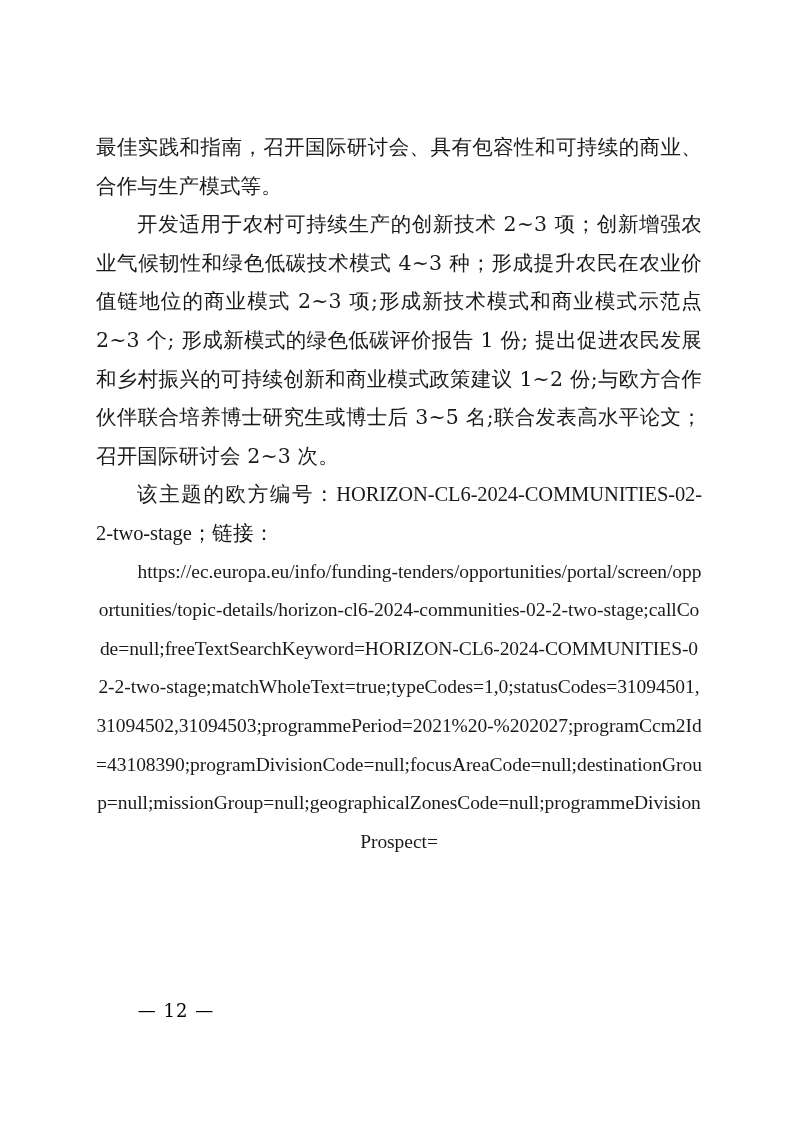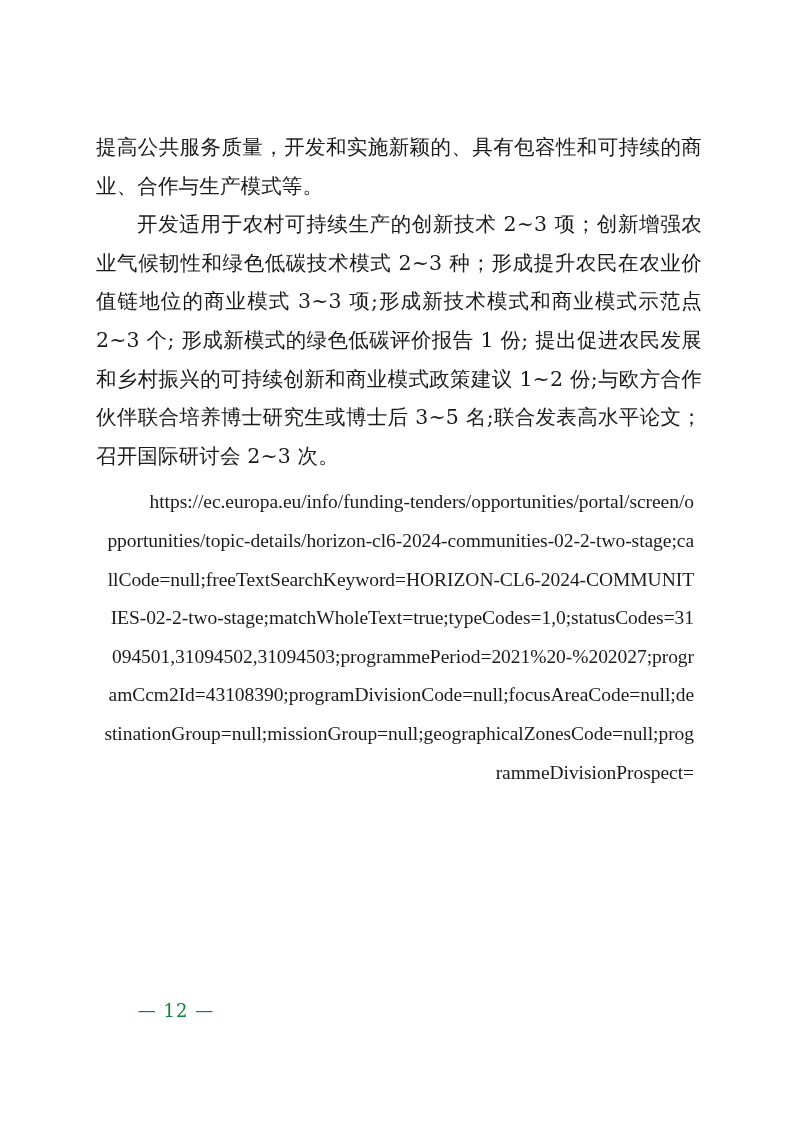--- a/index.html
+++ b/index.html
@@ -40,59 +40,60 @@
   .para.indent {
     text-indent: 2em;
   }
 
   
   .urlpara {
     font-family: "Liberation Serif", "DejaVu Serif", serif;
     font-size: 19.5px;
     line-height: 38.6px;
     color: #1a1a1a;
-    margin: 8px;
+    margin: 0;
     text-indent: 2.1em;
-    text-align: right;
+    text-align: center;
     word-break: break-all;
     overflow-wrap: anywhere;
     letter-spacing: -0.05px;
   }
 
   
   .latin {
     font-family: "Liberation Serif", "DejaVu Serif", serif;
     letter-spacing: -0.1px;
   }
 
   .footer {
     position: absolute;
     left: 96px;
     top: 1000px;
     width: 160px;
     text-align: center;
     font-family: "DejaVu Serif", "Liberation Serif", serif;
     font-size: 18px;
-    color: #15803d;
+    color: #000000;
     letter-spacing: 1px;
   }
 </style>
 </head>
 <body>
 
 <div class="page">
 
   <div class="content">
 
-    <p class="para">提高公共服务质量，开发和实施新颖的、具有包容性和可持续的商业、合作与生产模式等。</p>
+    <p class="para">最佳实践和指南，召开国际研讨会、具有包容性和可持续的商业、合作与生产模式等。</p>
 
 
 
-    <p class="para indent">开发适用于农村可持续生产的创新技术 2~3 项；创新增强农业气候韧性和绿色低碳技术模式 2~3 种；形成提升农民在农业价值链地位的商业模式 3~3 项;形成新技术模式和商业模式示范点 2~3 个; 形成新模式的绿色低碳评价报告 1 份; 提出促进农民发展和乡村振兴的可持续创新和商业模式政策建议 1~2 份;与欧方合作伙伴联合培养博士研究生或博士后 3~5 名;联合发表高水平论文；召开国际研讨会 2~3 次。</p>
+    <p class="para indent">开发适用于农村可持续生产的创新技术 2~3 项；创新增强农业气候韧性和绿色低碳技术模式 4~3 种；形成提升农民在农业价值链地位的商业模式 2~3 项;形成新技术模式和商业模式示范点 2~3 个; 形成新模式的绿色低碳评价报告 1 份; 提出促进农民发展和乡村振兴的可持续创新和商业模式政策建议 1~2 份;与欧方合作伙伴联合培养博士研究生或博士后 3~5 名;联合发表高水平论文；召开国际研讨会 2~3 次。</p>
 
+    <p class="para indent"><span>该主题的欧方编号：</span><span class="latin">HORIZON-CL6-2024-COMMUNITIES-02-2-two-stage</span><span>；链接：</span></p>
 
     <p class="urlpara">https://ec.europa.eu/info/funding-tenders/opportunities/portal/screen/opportunities/topic-details/horizon-cl6-2024-communities-02-2-two-stage;callCode=null;freeTextSearchKeyword=HORIZON-CL6-2024-COMMUNITIES-02-2-two-stage;matchWholeText=true;typeCodes=1,0;statusCodes=31094501,31094502,31094503;programmePeriod=2021%20-%202027;programCcm2Id=43108390;programDivisionCode=null;focusAreaCode=null;destinationGroup=null;missionGroup=null;geographicalZonesCode=null;programmeDivisionProspect=</p>
 
   </div>
 
   <div class="footer">— 12 —</div>
 
 </div>
 
 </body></html>

